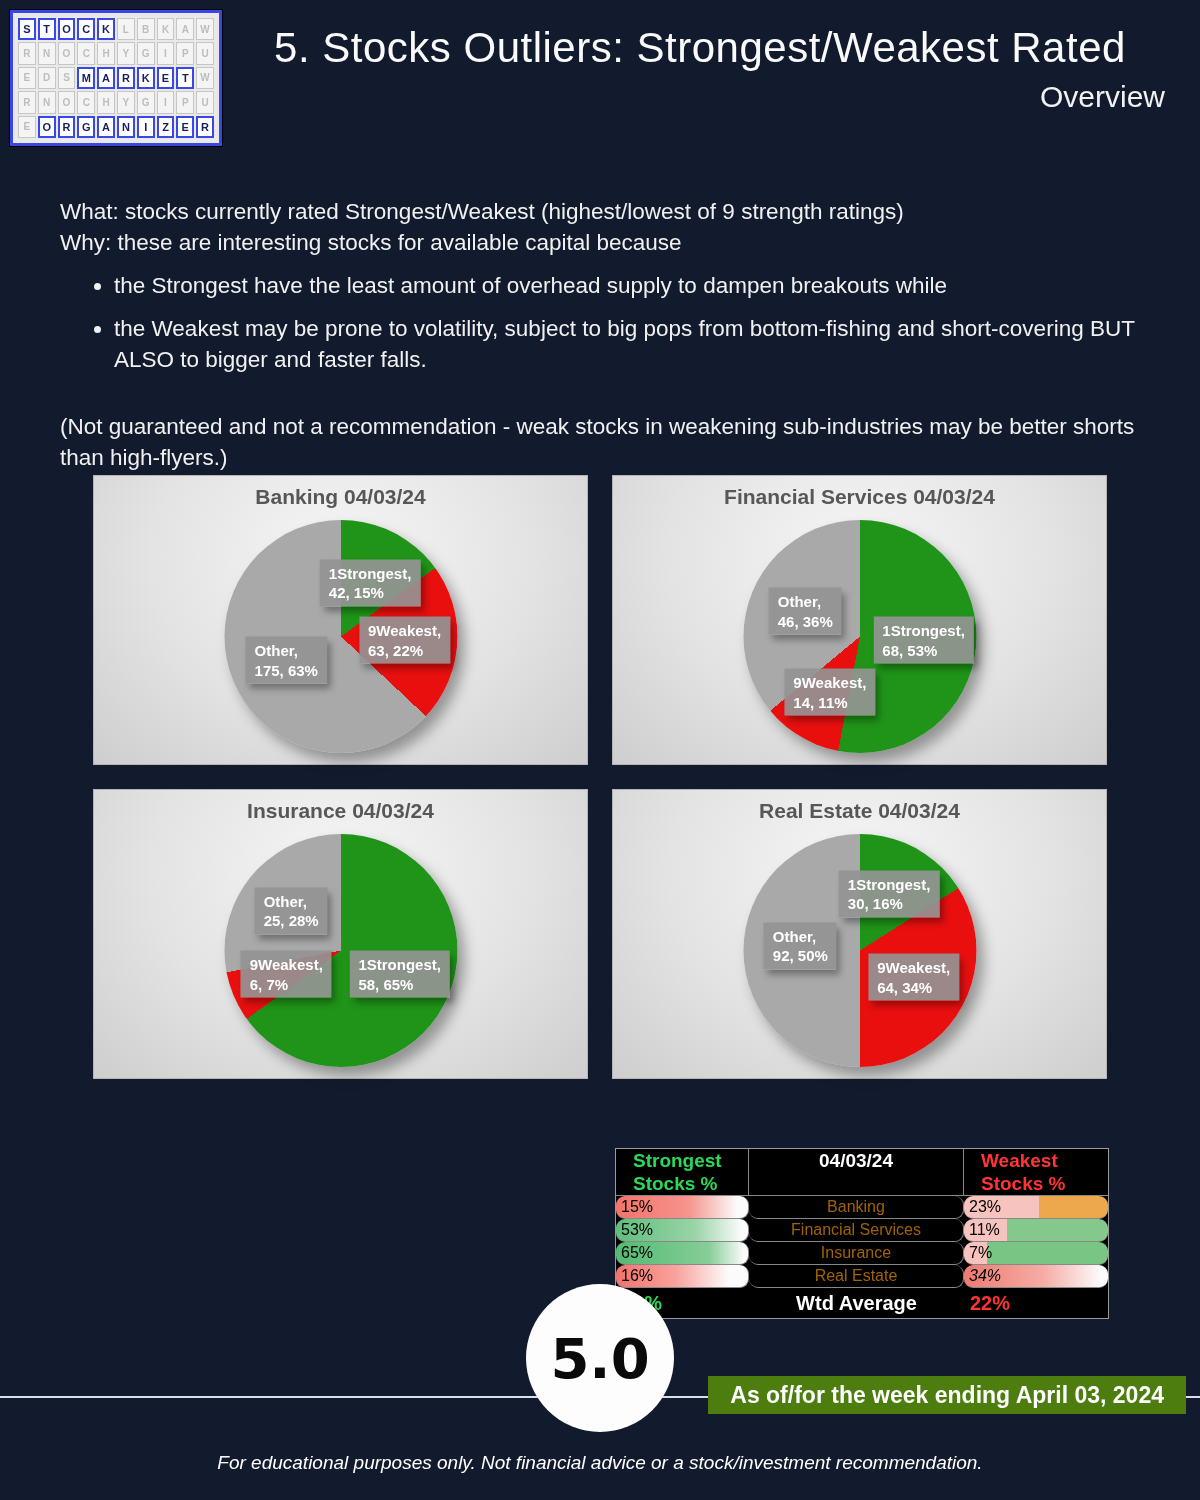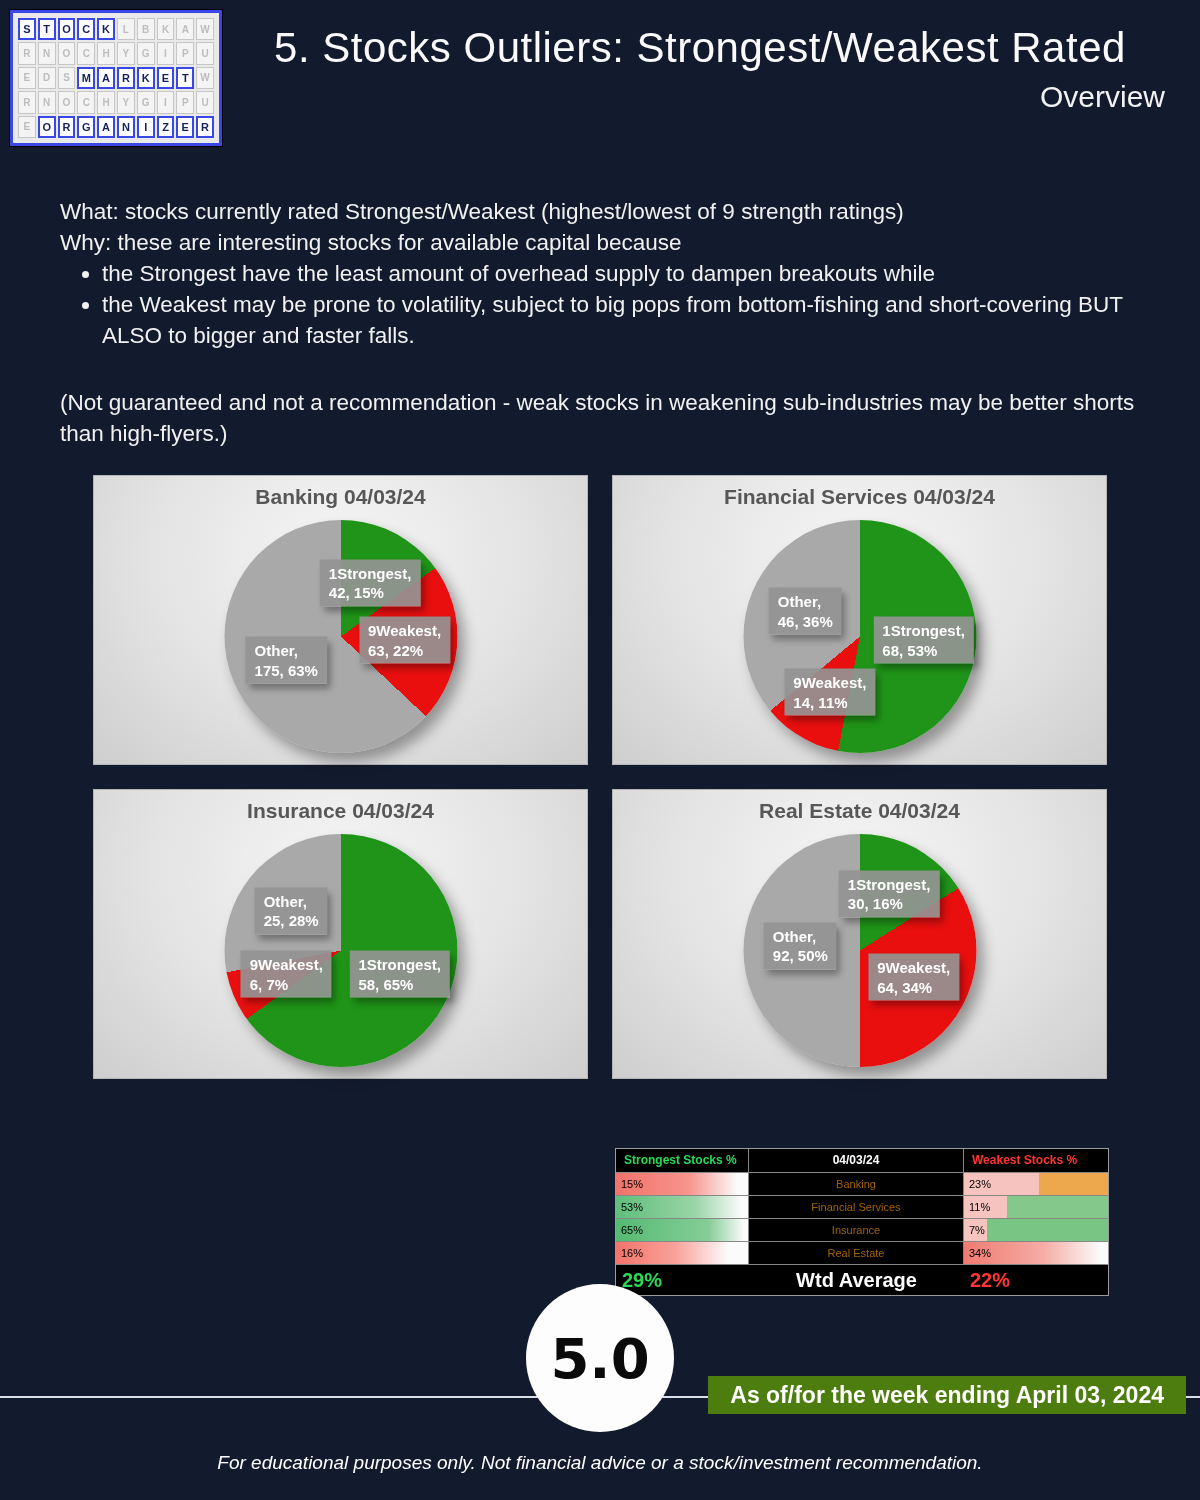--- a/index.html
+++ b/index.html
@@ -12,53 +12,53 @@
   .tile.word{background:#ffffff;border:2px solid #3847e6;color:#16205f;font-size:11px;}
 
   
   .header{position:absolute;left:235px;top:24px;width:930px;color:#fafafa;}
   .title{font-size:42px;line-height:1.15;text-align:center;font-weight:400;letter-spacing:.5px;}
   .subtitle{font-size:30px;text-align:right;margin-top:8px;color:#f2f2f2;}
 
   
   .intro{position:absolute;left:60px;top:196px;width:1092px;color:#f1f1f1;font-size:22.5px;line-height:1.38;}
   .bullets{margin:0;padding-left:42px;}
-  .bullets li{margin:0;}
+  .bullets li{margin:12px;}
   .note{margin-top:36px;}
 
   
   .charts{position:absolute;left:93px;top:475px;display:grid;grid-template-columns:495px 495px;grid-auto-rows:290px;column-gap:24px;row-gap:20px;gap:24px;}
   .panel{position:relative;background:radial-gradient(ellipse at 50% 28%, #f6f6f6 0%, #e3e3e3 55%, #cecece 100%);border:1px solid #b5b5b5;box-sizing:border-box;}
   .panel-title{font-weight:bold;font-size:21px;color:#575757;text-align:center;padding-top:9px;}
   .pie{position:absolute;left:50%;top:44px;transform:translateX(-50%);width:233px;height:233px;border-radius:50%;box-shadow:7px 9px 14px rgba(0,0,0,.35);}
   .pie-label{position:absolute;transform:translate(-50%,-50%);background:rgba(148,148,148,.92);color:#fff;font-weight:bold;font-size:15px;line-height:1.3;text-align:left;padding:4px 9px;box-shadow:4px 5px 7px rgba(0,0,0,.35);white-space:nowrap;}
 
   
   .stats{position:absolute;left:615px;top:1148px;width:494px;background:#000;border:1px solid #9a9a9a;box-sizing:border-box;}
   .t-head,.t-row,.t-foot{display:grid;grid-template-columns:133px 215px 144px;}
-  .th{font-weight:bold;font-size:12px;line-height:23px;padding:0 8px;border-bottom:1px solid #888;box-sizing:border-box;}
+  .th{font-weight:bold;font-size:19px;line-height:23px;padding:0 17px;border-bottom:1px solid #888;box-sizing:border-box;}
   .th-strong{color:#2bd857;border-right:1px solid #888;}
   .th-date{color:#fff;text-align:center;border-right:1px solid #888;}
   .th-weak{color:#ff3434;}
-  .td{font-size:11px;line-height:22px;color:#000;padding:0 5px;border-bottom:1px solid #888;box-sizing:border-box;}
+  .td{font-size:16px;line-height:22px;color:#000;padding:0 5px;border-bottom:1px solid #888;box-sizing:border-box;border-radius:9px;}
   .td-sector{background:#000;color:#a16207;text-align:center;border-right:1px solid #888;}
   .td-strong{border-right:1px solid #888;}
   .tf{font-weight:bold;font-size:20px;line-height:30px;padding:0 6px;}
   .tf-strong{color:#2bd857;}
   .tf-label{color:#fff;text-align:center;}
   .tf-weak{color:#ff3434;}
   
   .s0{background:linear-gradient(90deg,#f2736a 0%,#f6948d 55%,#fbfbfb 92%);}
   .s1{background:linear-gradient(90deg,#5fbe7c 0%,#9ad4a7 60%,#fbfbfb 95%);}
   .s2{background:linear-gradient(90deg,#54ba72 0%,#86cd97 70%,#fbfbfb 97%);}
   .s3{background:linear-gradient(90deg,#f2736a 0%,#f8a29b 45%,#fbfbfb 85%);}
   .w0{background:linear-gradient(90deg,#f6c3be 0%,#f6c3be 52%,#eda84e 52%,#eda84e 100%);}
   .w1{background:linear-gradient(90deg,#f6c3be 0%,#f6c3be 30%,#84c98b 30%,#84c98b 100%);}
   .w2{background:linear-gradient(90deg,#f6c3be 0%,#f6c3be 16%,#79c583 16%,#79c583 100%);}
-  .w3{background:linear-gradient(90deg,#ef7b71 0%,#f5aca5 55%,#fbfbfb 95%);}
+  .w3{background:linear-gradient(90deg,#ef7b71 0%,#f5aca5 55%,#fbfbfb 95%);font-style:italic;}
 
   
   .rule{position:absolute;left:0;top:1396px;width:100%;height:2px;background:#d9dee8;z-index:1;}
   .badge{position:absolute;left:526px;top:1284px;width:148px;height:148px;border-radius:50%;background:#fdfdfd;display:flex;align-items:center;justify-content:center;z-index:3;}
   .badge span{font-family:"DejaVu Sans",sans-serif;font-weight:bold;font-size:56px;color:#0a0a0a;}
   .asof{position:absolute;right:14px;top:1376px;background:#4d7c0f;color:#fff;font-weight:bold;font-size:23px;line-height:38px;padding:0 22px;z-index:2;}
   .disclaimer{position:absolute;left:0;top:1452px;width:100%;text-align:center;color:#fff;font-style:italic;font-size:19px;}
 </style>
 </head>
 <body>

